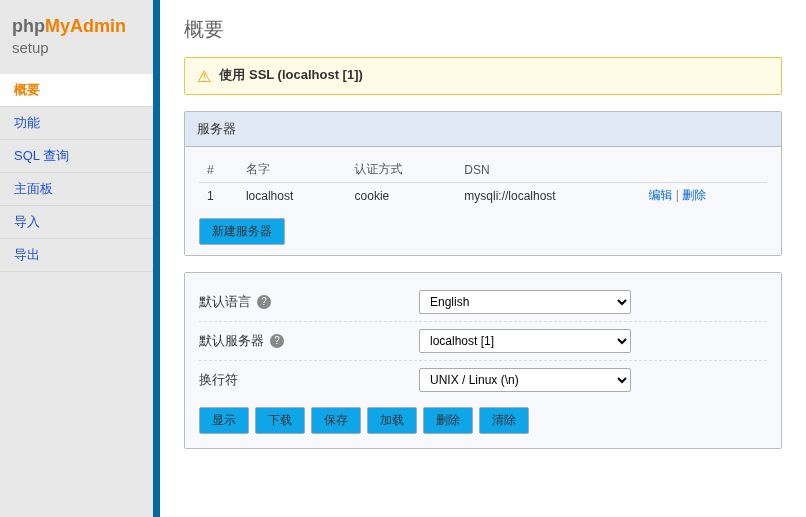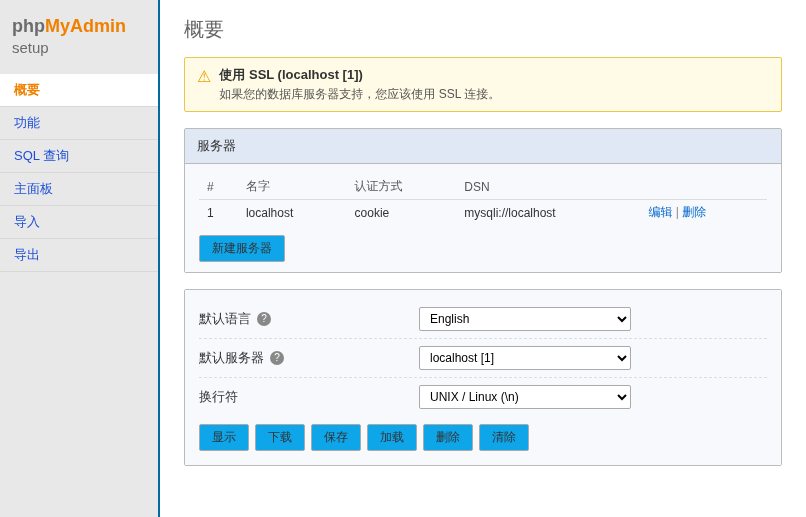--- a/index.html
+++ b/index.html
@@ -9,21 +9,21 @@
       background: #fff;
       display: flex;
       height: 517px;
       overflow: hidden;
     }
 
     
     #sidebar {
       width: 160px;
       background: #e8e8e8;
-      border-right: 2px solid #0369a1;
+      border-right: 7px solid #0369a1;
       flex-shrink: 0;
       padding-top: 8px;
     }
     #sidebar-logo {
       padding: 8px 12px 16px 12px;
       font-size: 18px;
     }
     #sidebar-logo .php {
       color: #6c6c6c;
       font-weight: bold;
@@ -218,21 +218,20 @@
     </div>
 </div>
 
 <div id="main">
   <h1 id="page-title">概要</h1>
 
   <div class="warning-box">
     <span class="warning-icon">⚠</span>
     <div>
       <div class="warning-text-title">使用 SSL (localhost [1])</div>
-      <div class="warning-text-body">如果您的数据库服务器支持，您应该使用 SSL 连接。</div>
     </div>
   </div>
 
   <div class="section-panel">
     <div class="section-header">服务器</div>
     <div class="section-body">
       <table class="server-table">
         <thead>
           <tr>
             <th>#</th>

